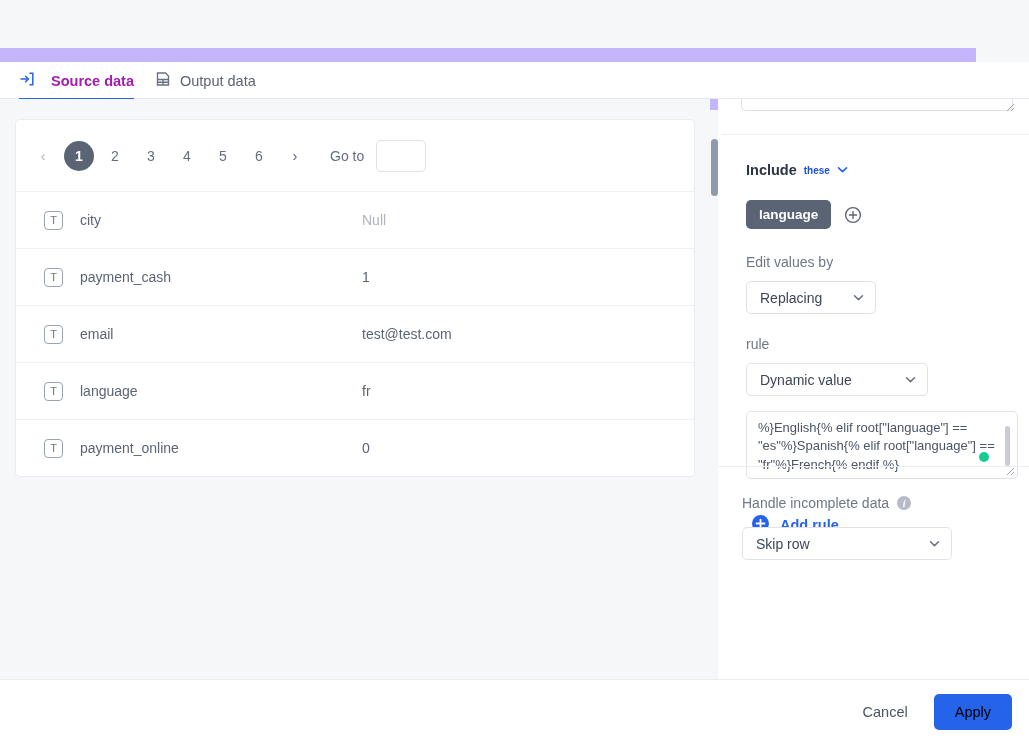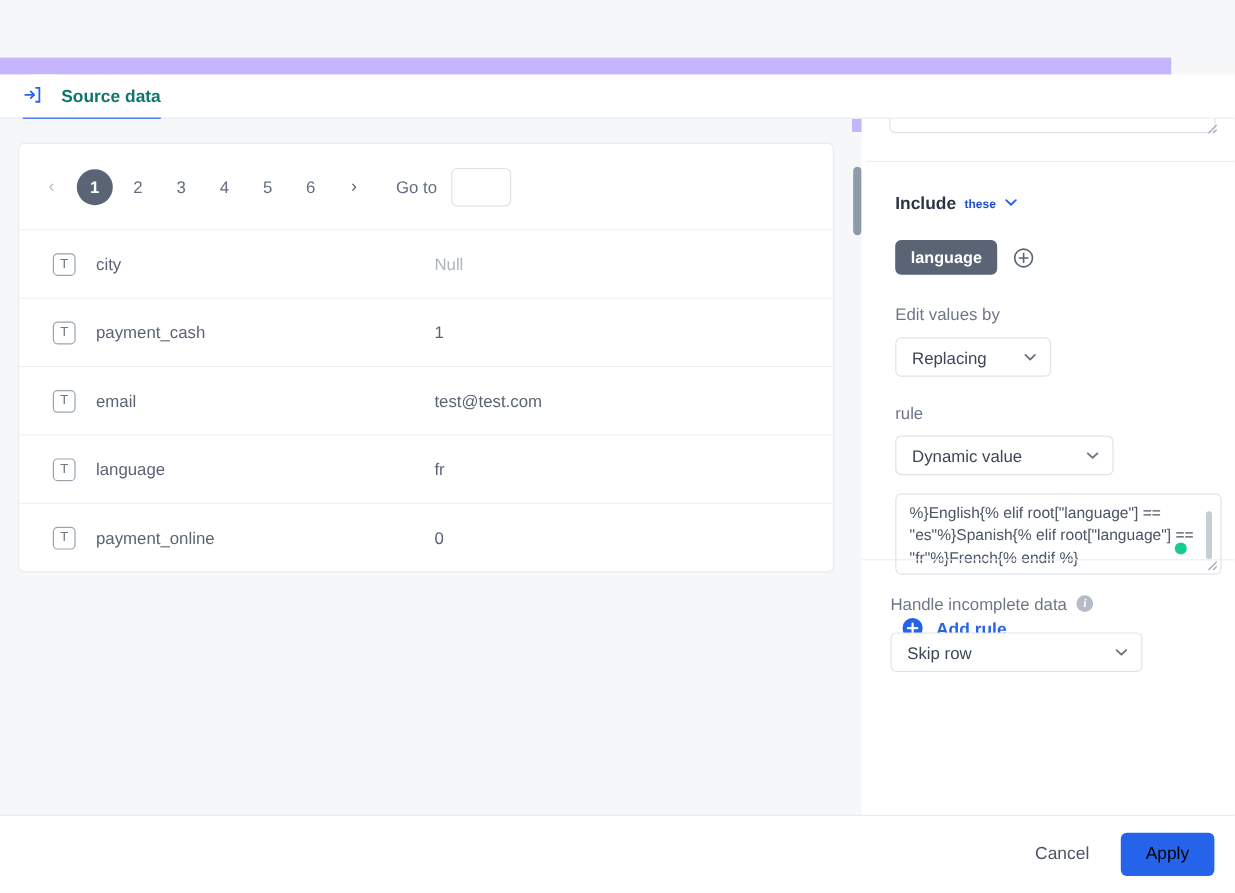--- a/index.html
+++ b/index.html
@@ -38,21 +38,21 @@
     position: absolute; left: 0; top: 62px; width: 1029px; height: 37px;
     background: #ffffff; border-bottom: 1px solid #e7e9ee;
   }
   .tab {
     position: absolute; top: 0; height: 37px;
     display: flex; align-items: center; gap: 9px;
     font-size: 14.5px; color: #5b6474; cursor: pointer;
     background: none; border: none; padding: 0;
     font-family: "Liberation Sans", sans-serif;
   }
-  .tab.active { color: #0f766e; font-weight: 700; gap: 16px; }
+  .tab.active { color: #a21caf; font-weight: 700; gap: 16px; }
   .tab.active::after {
     content: ""; position: absolute; left: 0; right: 0; bottom: -1px;
     height: 2px; background: #2563eb;
   }
   #tab-source { left: 19px; }
   #tab-output { left: 155px; }
 
   
   .left-pane {
     position: absolute; left: 0; top: 99px; width: 710px; height: 580px;
@@ -223,20 +223,29 @@
     <button class="tab active" id="tab-source">
       <span>
         <svg width="16" height="16" viewBox="0 0 16 16" fill="none" stroke="#2563eb" stroke-width="1.5">
           <path d="M10.5 2.2h3.3v11.6h-3.3"></path>
           <path d="M2 8h7.2" stroke-linecap="round"></path>
           <path d="M6.6 5.2 9.4 8l-2.8 2.8" stroke-linecap="round" stroke-linejoin="round"></path>
         </svg>
       </span>
       <span>Source data</span>
     </button>
+    <button class="tab" id="tab-output">
+      <span>
+        <svg width="16" height="16" viewBox="0 0 16 16" fill="none" stroke="#6b7280" stroke-width="1.4">
+          <path d="M2.5 2h8l3 3v9h-11z"></path>
+          <path d="M2.5 8.5h11M8 8.5v5.5M2.5 11.3h11"></path>
+        </svg>
+      </span>
+      <span>Output data</span>
+    </button>
   </div>
 
   <div class="left-pane">
     <div class="table-card">
 
       <div class="pager">
         <button class="pg arrow prev">‹</button>
         <button class="pg num active">1</button>
         <button class="pg num">2</button>
         <button class="pg num">3</button>

